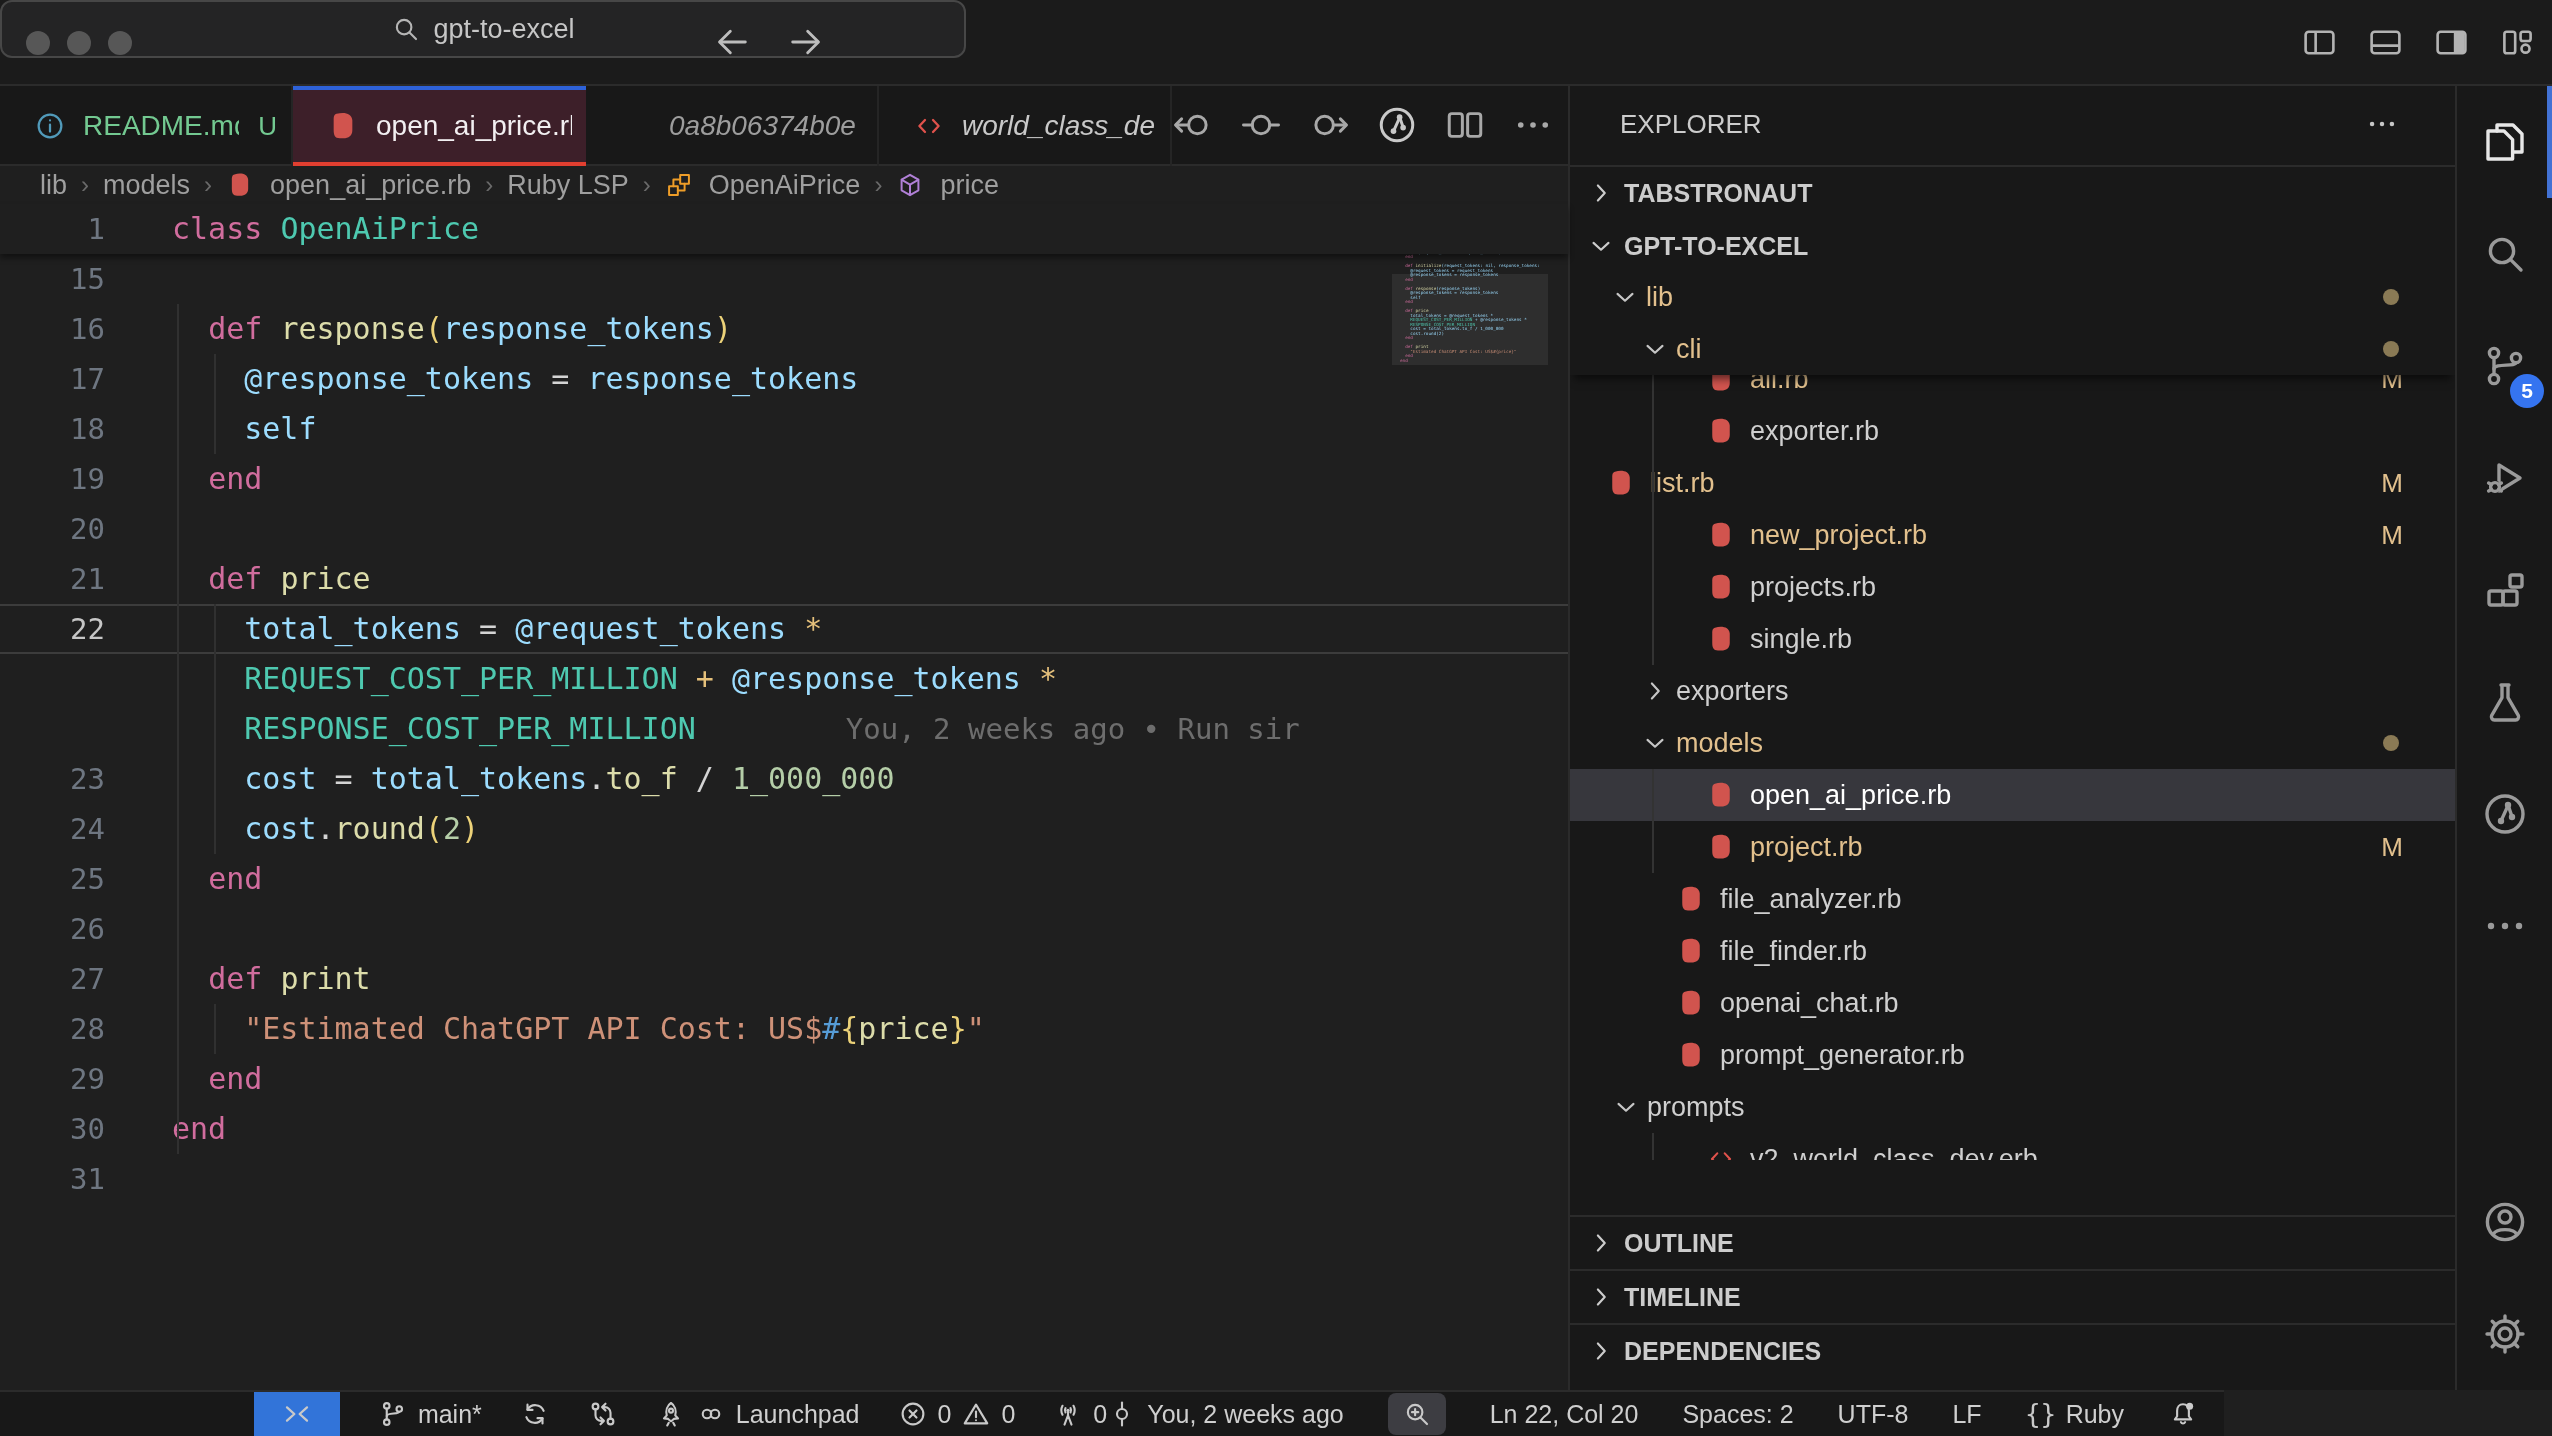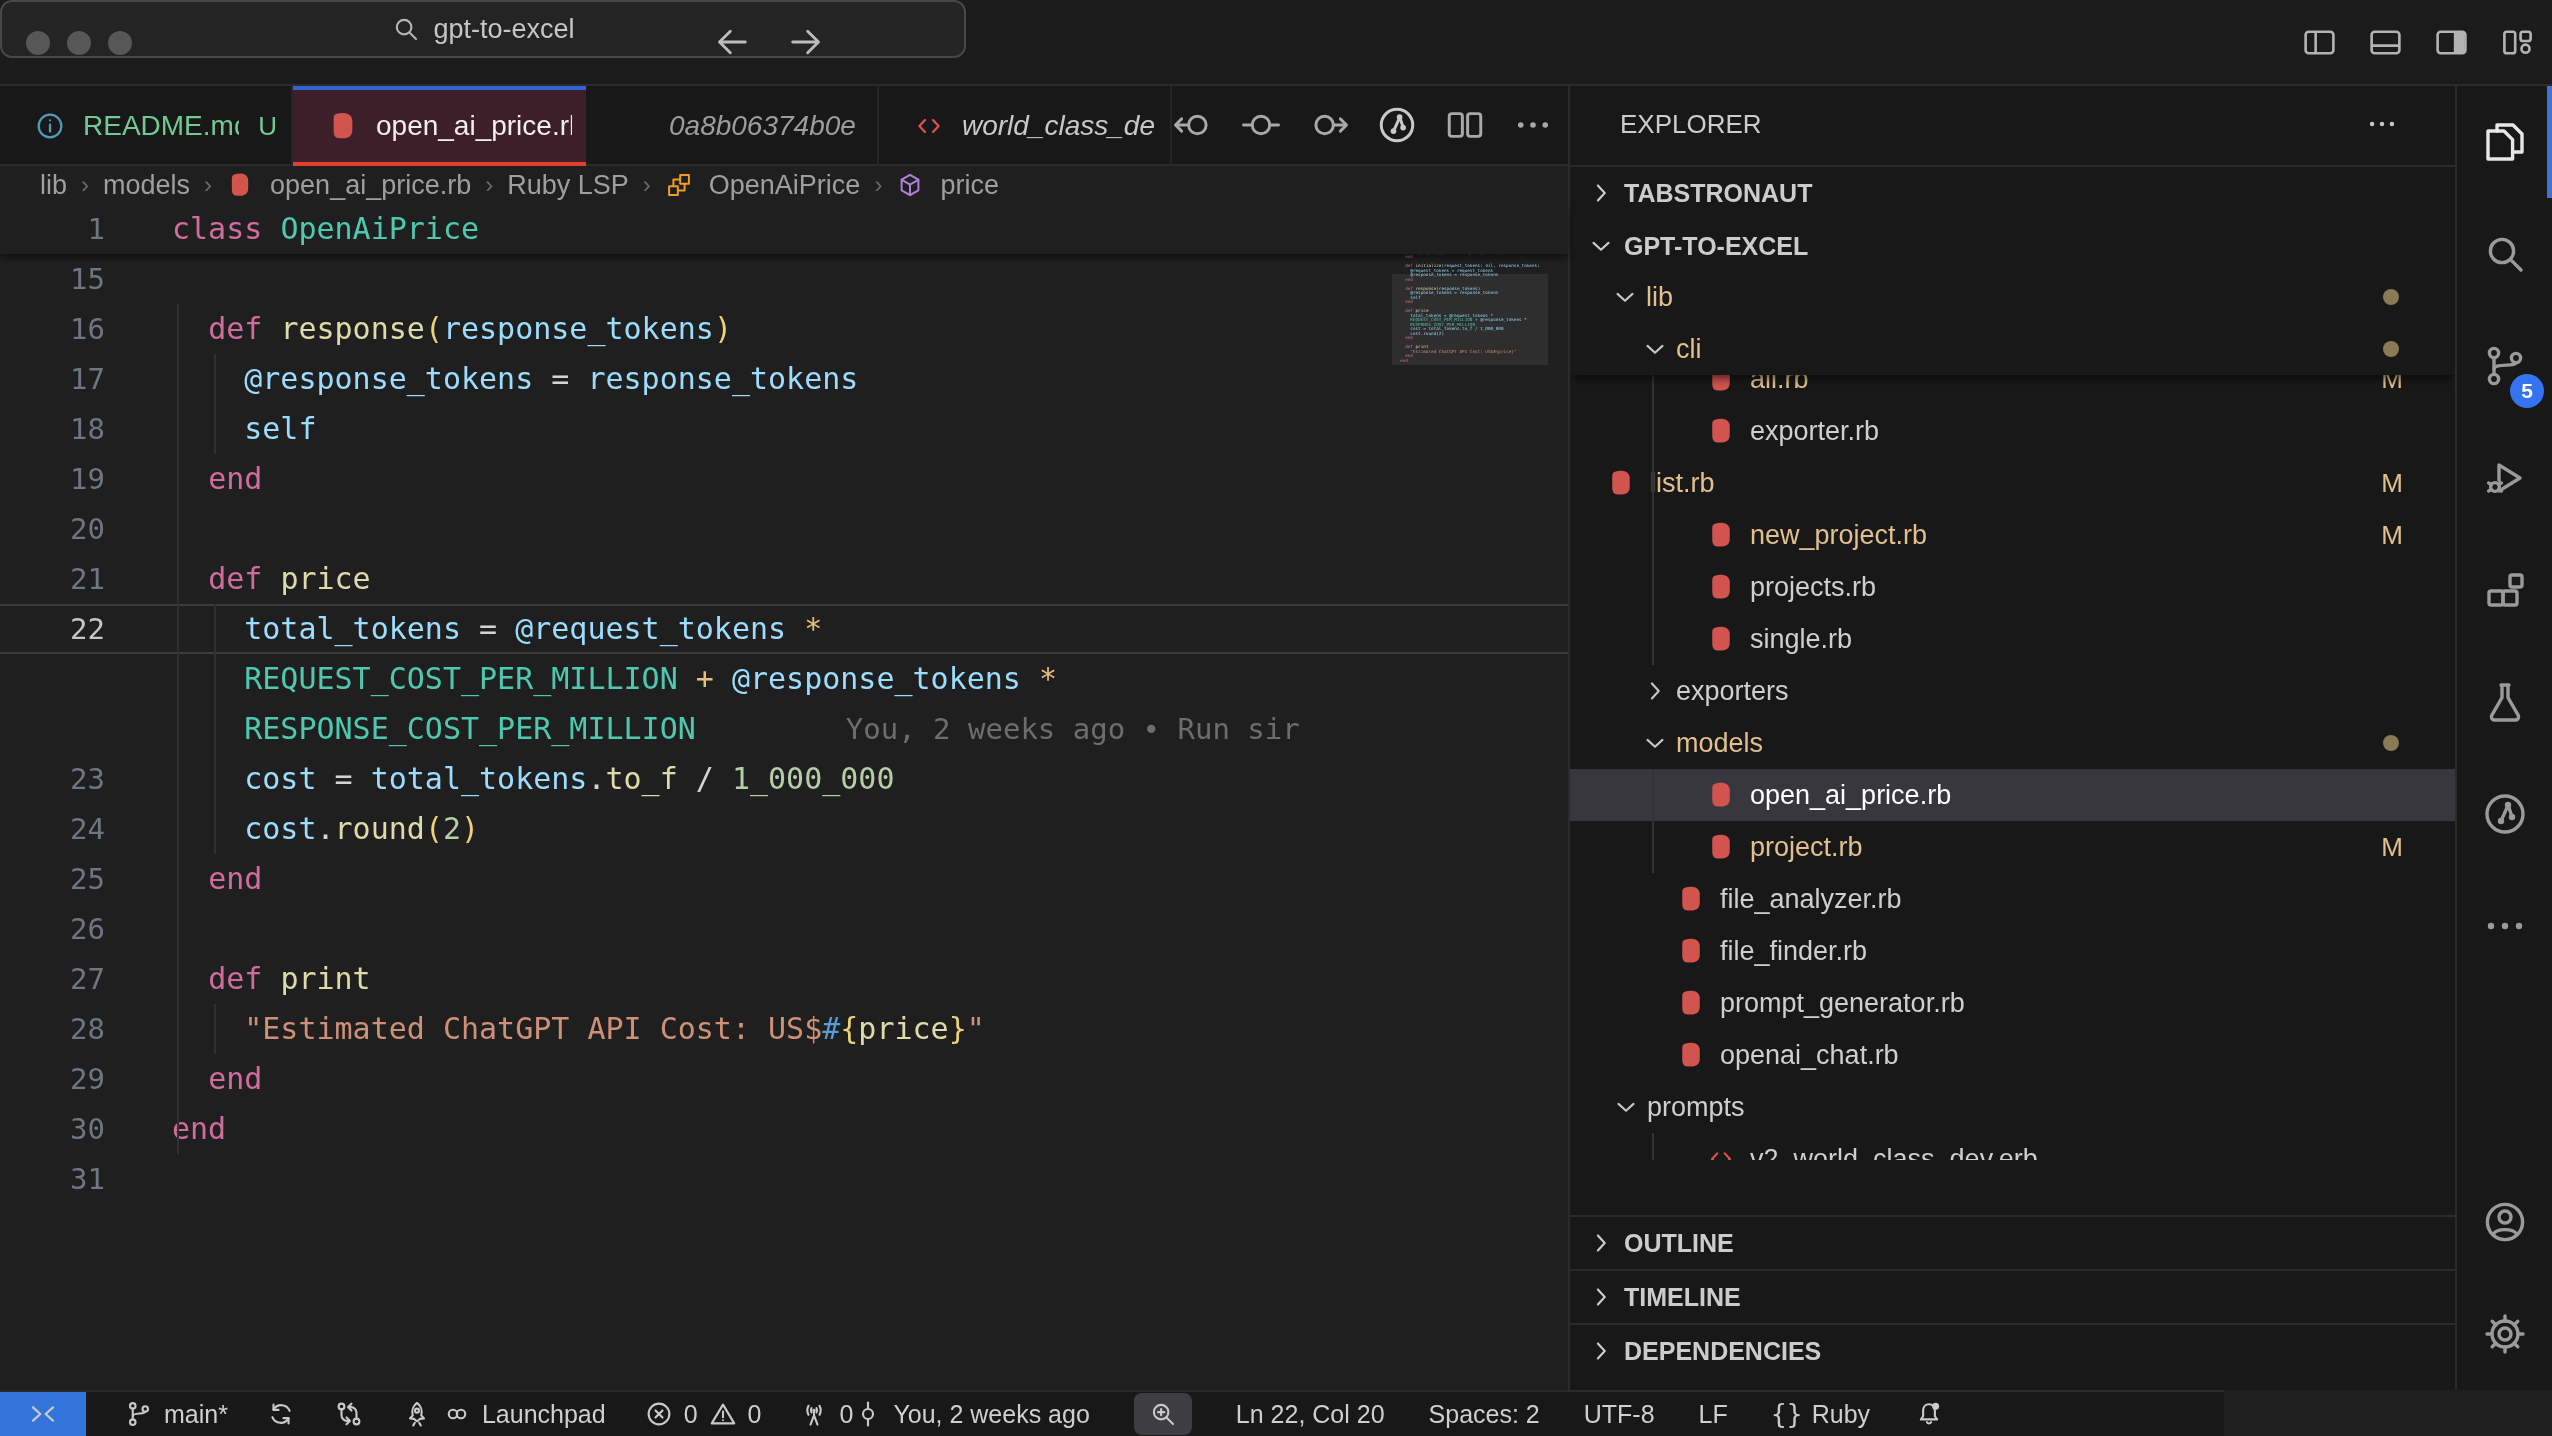--- a/index.html
+++ b/index.html
@@ -86,21 +86,21 @@
   .ab-item{width:95px;height:112px;display:flex;align-items:center;justify-content:center;color:#9a9a9a;position:relative;}
   .ab-item .ico{width:48px;height:48px;}
   .ab-item.active{color:#e7e7e7;}
   .ab-ind{position:absolute;right:0;top:0;width:5px;height:112px;background:#4272d4;}
   .ab-badge{position:absolute;right:8px;bottom:14px;min-width:34px;height:34px;border-radius:17px;background:#3574f0;color:#fff;
     font-size:21px;display:flex;align-items:center;justify-content:center;font-weight:bold;}
   #ab-bottom{position:absolute;left:0;bottom:0;width:100%;}
 
   
   #statusbar{left:0;top:1390px;width:2224px;height:46px;background:#181818;border-top:2px solid #2b2b2b;box-sizing:border-box;
-    display:flex;align-items:center;justify-content:flex-start;color:#cfcfcf;font-size:25px;}
+    display:flex;align-items:center;justify-content:flex-end;color:#cfcfcf;font-size:25px;}
   .sb-item{display:flex;align-items:center;gap:10px;white-space:nowrap;}
   .sb-item .ico{width:30px;height:30px;color:#c9c9c9;}
   #sb-left{display:flex;align-items:center;gap:38px;height:100%;}
   #sb-right{display:flex;align-items:center;gap:44px;height:100%;padding-right:26px;}
   #remote-btn{width:86px;height:100%;background:#3274d9;color:#fff;display:flex;align-items:center;justify-content:center;}
   #remote-btn .ico{width:32px;height:32px;}
   .boxed{background:#3d3d42;border-radius:8px;padding:6px 14px;}
   .braces-ico{font-family:"DejaVu Sans Mono",monospace;font-size:26px;}
 </style>
 </head>
@@ -598,34 +598,34 @@
         <span class="ico chev blank">
           <svg viewBox="0 0 24 24" fill="none" stroke="currentColor" stroke-width="1.7" stroke-linecap="round" stroke-linejoin="round">
             <polyline points="9.5 6 15 12 9.5 18"></polyline>
           </svg>
         </span>
         <span class="ico ficon">
           <svg viewBox="0 0 24 24">
             <path fill="#d1544e" d="M7.2 2.9C12.5 1.3 18.6 2.2 19 7.6V15.2C19 19.3 16.2 21.2 12.3 21.2H9.6C5.8 21.2 5 18.7 5 15V7.7C5 4.6 5.4 3.4 7.2 2.9Z"></path>
           </svg>
         </span>
+        <span class="flabel">openai_chat.rb</span>
+      </div>
+      <div class="trow" style="padding-left: 70px;">
+        <span class="ico chev blank">
+          <svg viewBox="0 0 24 24" fill="none" stroke="currentColor" stroke-width="1.7" stroke-linecap="round" stroke-linejoin="round">
+            <polyline points="9.5 6 15 12 9.5 18"></polyline>
+          </svg>
+        </span>
+        <span class="ico ficon">
+          <svg viewBox="0 0 24 24">
+            <path fill="#d1544e" d="M7.2 2.9C12.5 1.3 18.6 2.2 19 7.6V15.2C19 19.3 16.2 21.2 12.3 21.2H9.6C5.8 21.2 5 18.7 5 15V7.7C5 4.6 5.4 3.4 7.2 2.9Z"></path>
+          </svg>
+        </span>
         <span class="flabel">prompt_generator.rb</span>
-      </div>
-      <div class="trow" style="padding-left: 70px;">
-        <span class="ico chev blank">
-          <svg viewBox="0 0 24 24" fill="none" stroke="currentColor" stroke-width="1.7" stroke-linecap="round" stroke-linejoin="round">
-            <polyline points="9.5 6 15 12 9.5 18"></polyline>
-          </svg>
-        </span>
-        <span class="ico ficon">
-          <svg viewBox="0 0 24 24">
-            <path fill="#d1544e" d="M7.2 2.9C12.5 1.3 18.6 2.2 19 7.6V15.2C19 19.3 16.2 21.2 12.3 21.2H9.6C5.8 21.2 5 18.7 5 15V7.7C5 4.6 5.4 3.4 7.2 2.9Z"></path>
-          </svg>
-        </span>
-        <span class="flabel">openai_chat.rb</span>
       </div>
       <div class="trow" style="padding-left: 41px;">
         <span class="ico chev">
           <svg viewBox="0 0 24 24" fill="none" stroke="currentColor" stroke-width="1.7" stroke-linecap="round" stroke-linejoin="round">
             <polyline points="6 9.5 12 15 18 9.5"></polyline>
           </svg>
         </span>
         <span class="flabel">prompts</span>
       </div>
       <div class="clipwrap" style="height: 27px; text-align: right;">

